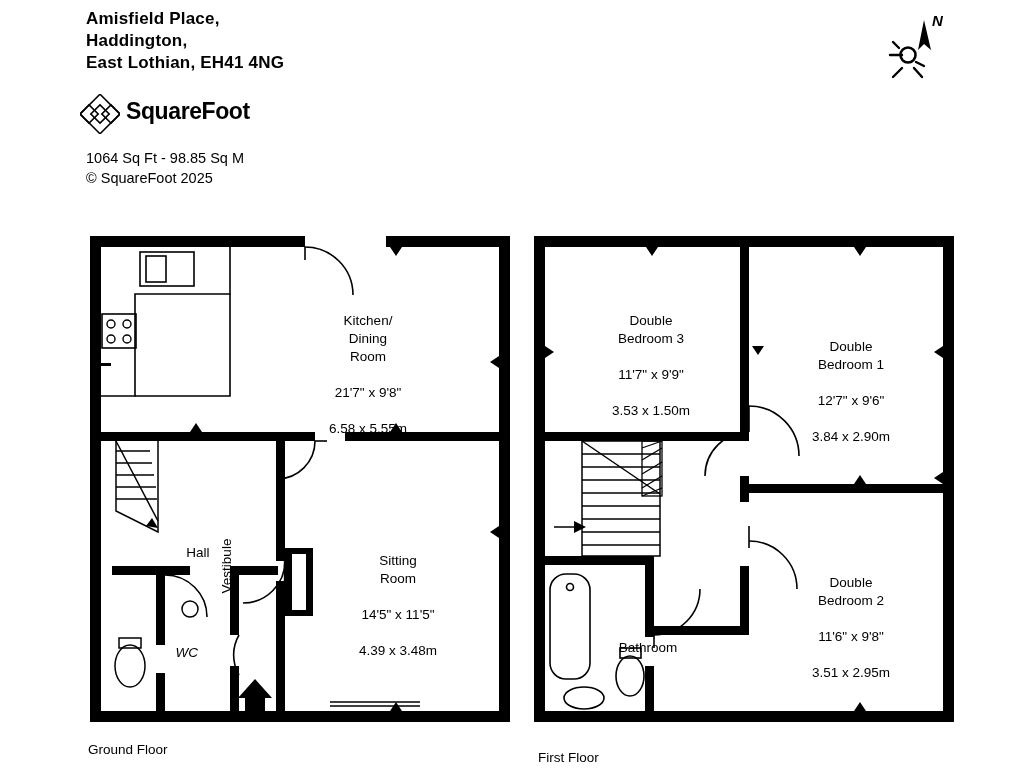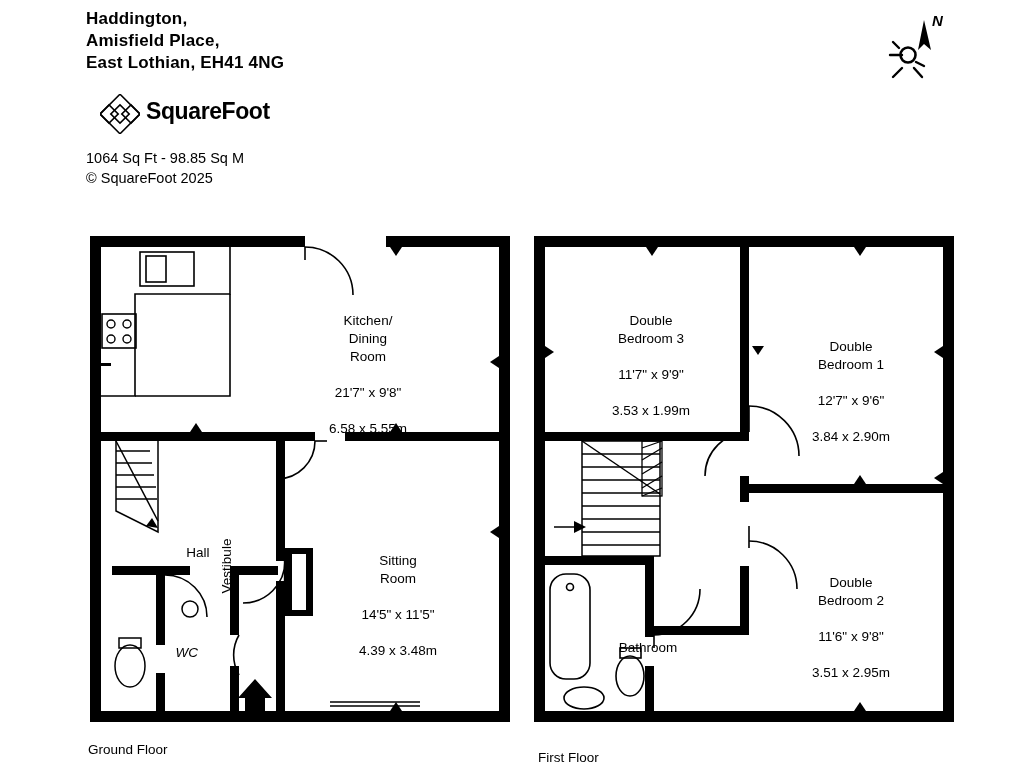--- a/index.html
+++ b/index.html
@@ -20,21 +20,21 @@
   
   #title-block {
     left: 86px;
     top: 8px;
     font-size: 17px;
     font-weight: bold;
     line-height: 22px;
     letter-spacing: 0.2px;
   }
   #logo-block {
-    left: 100px;
+    left: 80px;
     top: 92px;
     width: 200px;
     height: 44px;
   }
   .logo-diamond {
     position: absolute;
     left: 0px;
     top: 2px;
     width: 40px;
     height: 40px;
@@ -82,22 +82,22 @@
   }
 
   
   #ground-plan { left: 78px; top: 236px; width: 420px; height: 486px; padding-left: 12px; }
   #first-plan  { left: 534px; top: 236px; width: 420px; height: 486px; }
 </style>
 </head>
 <body>
 
 <div class="abs" id="title-block">
+  <div>Amisfield Place,</div>
   <div>Haddington,</div>
-  <div>Amisfield Place,</div>
   <div>East Lothian, EH41 4NG</div>
 </div>
 
 <div class="abs" id="logo-block">
   <svg class="logo-diamond" viewBox="0 0 40 40">
     <g fill="none" stroke="#000" stroke-width="1.6">
       <rect x="6" y="6" width="28" height="28" transform="rotate(45 20 20)"></rect>
       <rect x="13.5" y="13.5" width="13" height="13" transform="rotate(45 20 20)"></rect>
       <rect x="2.5" y="13.5" width="13" height="13" transform="rotate(45 9 20)"></rect>
       <rect x="24.5" y="13.5" width="13" height="13" transform="rotate(45 31 20)"></rect>
@@ -349,21 +349,21 @@
       <polygon points="320,248 332,248 326,239"></polygon>
       <polygon points="409,248 409,236 400,242"></polygon>
       <polygon points="320,475 332,475 326,466"></polygon>
     </g>
   </svg>
 
   <div class="room-label" style="left:22px; top:58px; width:190px;">
     <div>Double
 Bedroom 3</div>
     <div>11'7" x 9'9"</div>
-    <div>3.53 x 1.99m</div>
+    <div>3.53 x 1.50m</div>
   </div>
 
   <div class="room-label" style="left:222px; top:84px; width:190px;">
     <div>Double
 Bedroom 1</div>
     <div>12'7" x 9'6"</div>
     <div>3.84 x 2.90m</div>
   </div>
 
   <div class="room-label" style="left:222px; top:320px; width:190px;">

